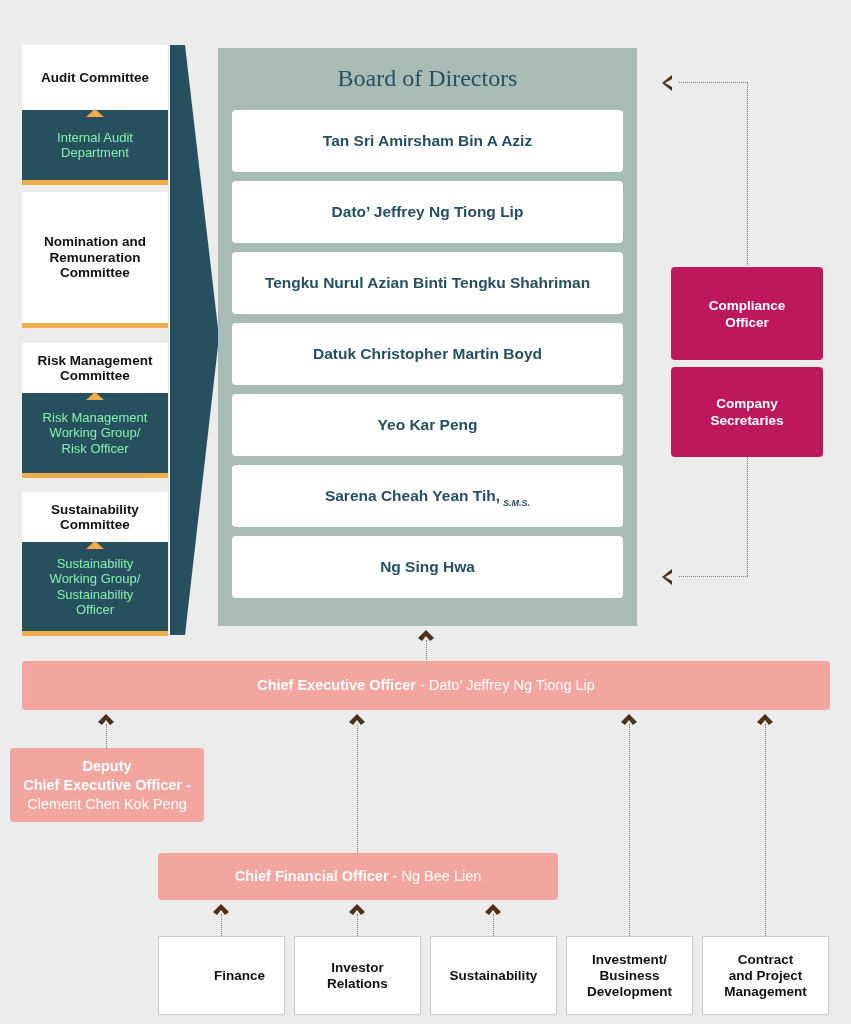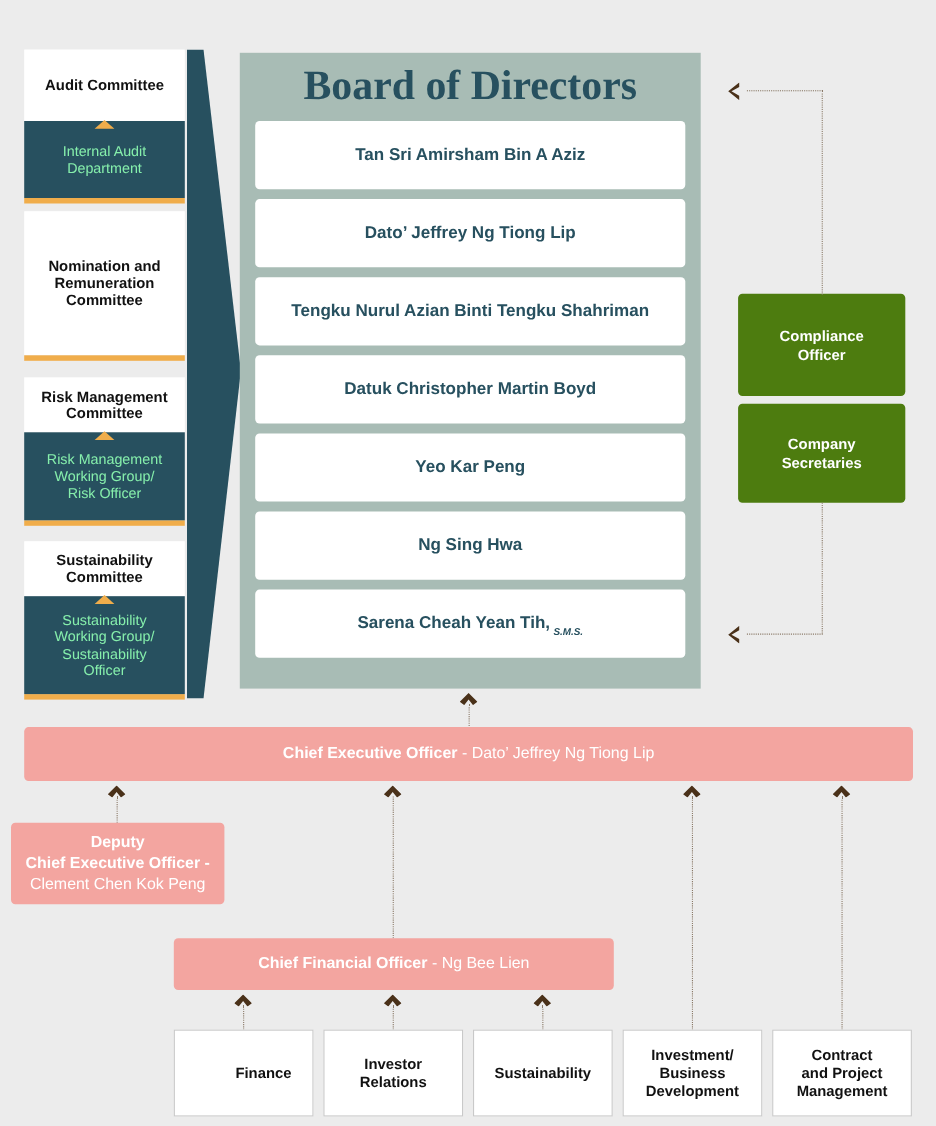--- a/index.html
+++ b/index.html
@@ -48,22 +48,22 @@
 
   
   .board-panel {
     position:absolute; left:218px; top:48px;
     width:419px; height:578px;
     background:#a8bcb5;
     padding:0 14px;
   }
   .board-title {
     font-family:"Liberation Serif", serif;
-    font-weight:bold;
-    font-size:38px;
+    font-weight:normal;
+    font-size:24px;
     color:#27505f;
     text-align:center;
     line-height:60px;
     height:62px;
   }
   .director {
     background:#ffffff;
     border-radius:4px;
     height:62px;
     margin-bottom:9px;
@@ -80,21 +80,21 @@
     font-weight:bold;
     margin-left:3px;
     align-self:flex-end;
     margin-bottom:19px;
   }
 
   
   .brown {
     position:absolute;
     left:671px; width:152px;
-    background:#4d7c0f;
+    background:#be185d;
     border-radius:4px;
     color:#ffffff;
     font-weight:bold;
     font-size:13.5px;
     line-height:17px;
     text-align:center;
     display:flex; align-items:center; justify-content:center;
   }
 
   
@@ -227,25 +227,25 @@
     <div class="director">
       <span>Tengku Nurul Azian Binti Tengku Shahriman</span>
     </div>
     <div class="director">
       <span>Datuk Christopher Martin Boyd</span>
     </div>
     <div class="director">
       <span>Yeo Kar Peng</span>
     </div>
     <div class="director">
-      <span>Ng Sing Hwa</span>
-    </div>
-    <div class="director">
       <span>Sarena Cheah Yean Tih,</span>
         <span class="sfx">S.M.S.</span>
+    </div>
+    <div class="director">
+      <span>Ng Sing Hwa</span>
     </div>
   </div>
 
   <div class="brown" style="top:267px; height:93px;">
     <span>
       <span>Compliance</span><br>
       <span>Officer</span>
     </span>
   </div>
   <div class="brown" style="top:367px; height:90px;">

